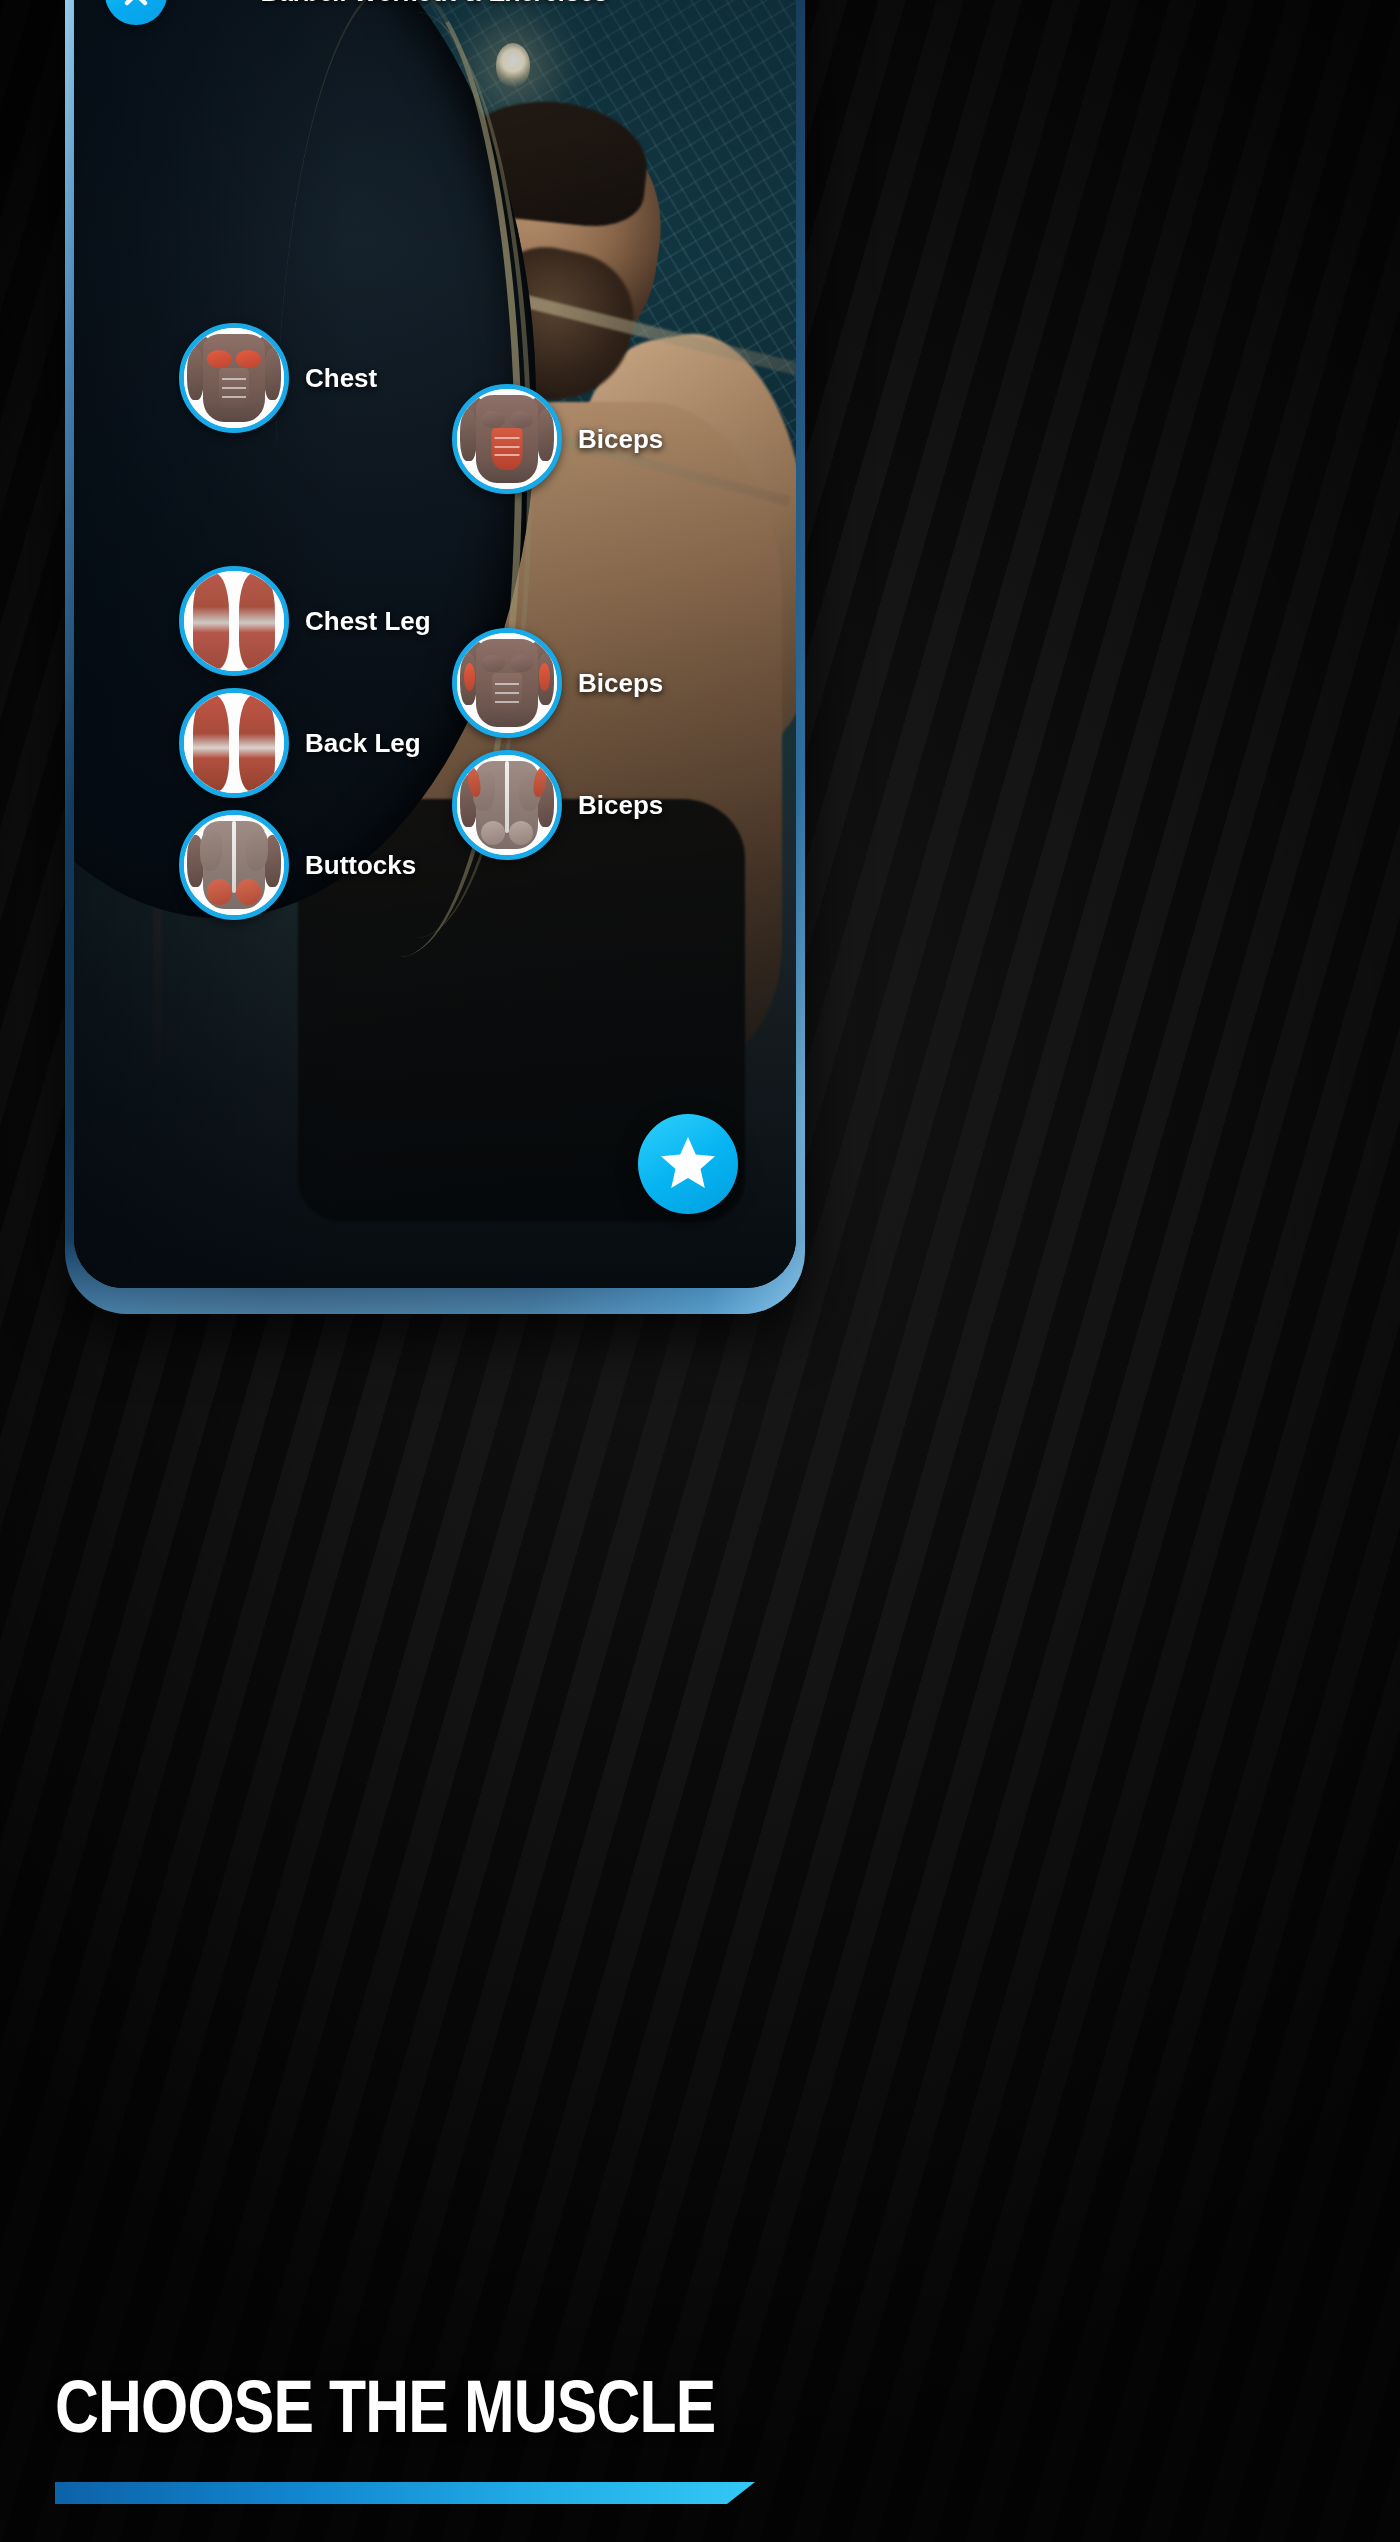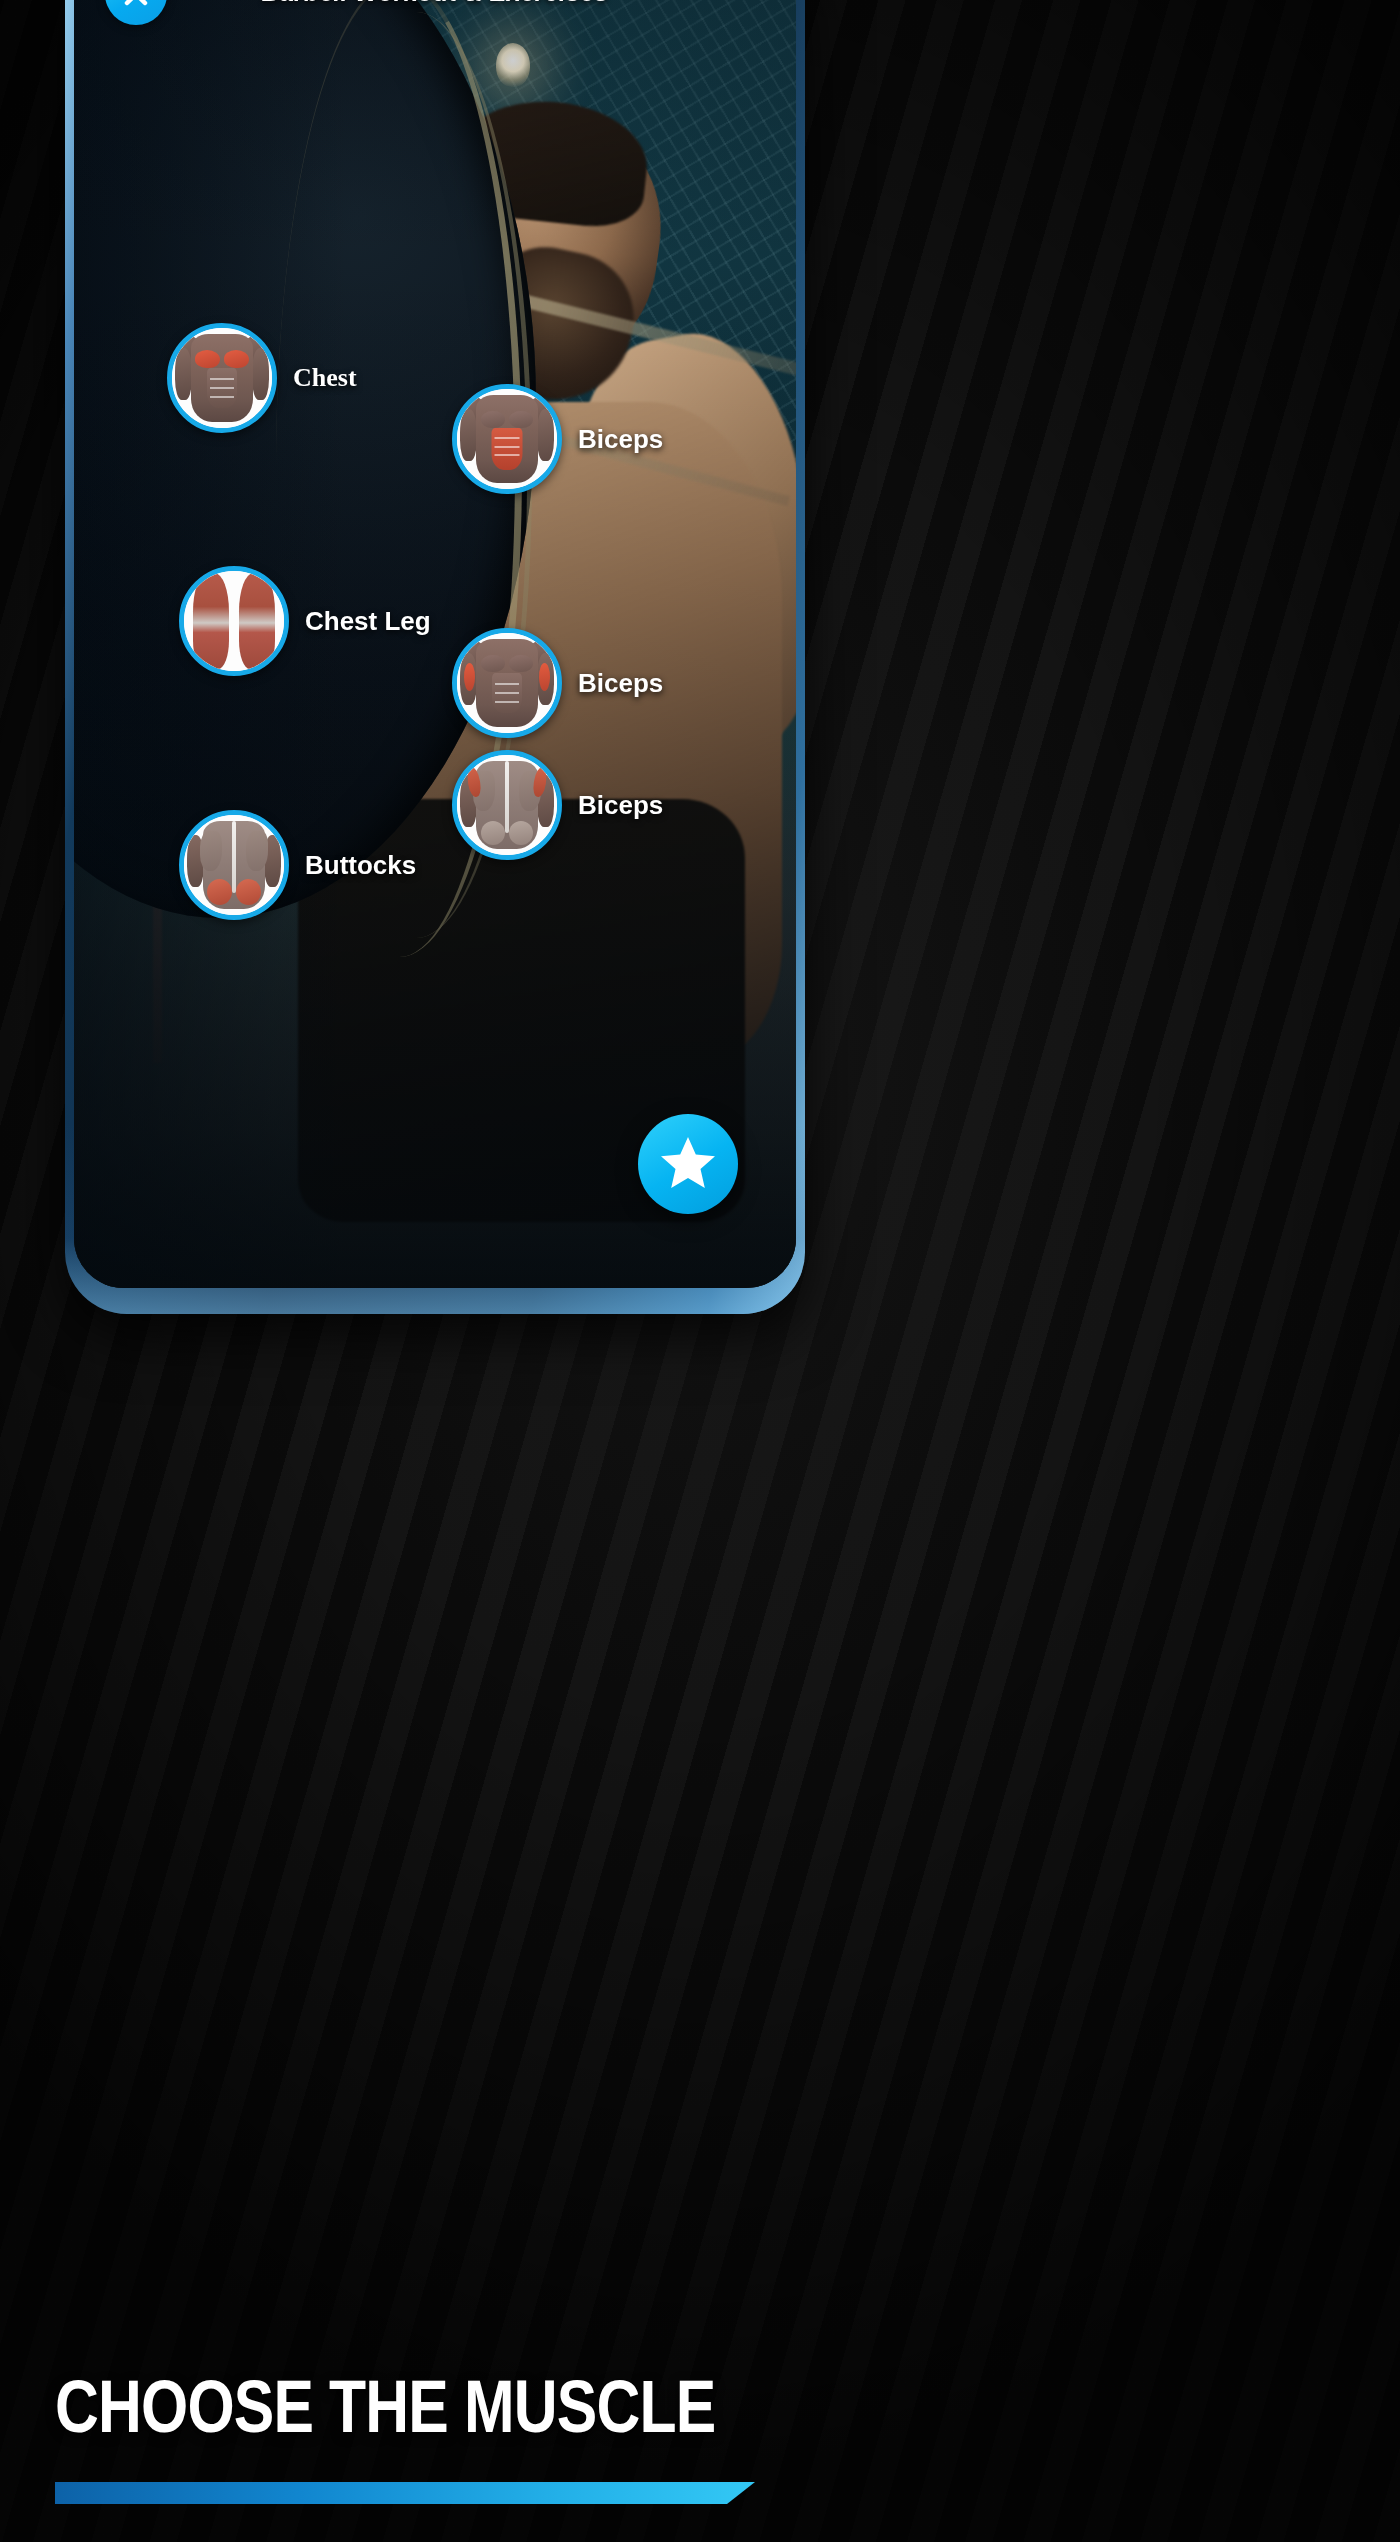--- a/index.html
+++ b/index.html
@@ -447,21 +447,21 @@
     <div id="close-button">
       <span>
         <svg width="30" height="30" viewBox="0 0 30 30">
           <path d="M6 6 L24 24 M24 6 L6 24" stroke="#ffffff" stroke-width="4.5" stroke-linecap="round"></path>
         </svg>
       </span>
     </div>
 
     <div id="app-title">Barbell Workout &amp; Exercises</div>
 
-    <div class="muscle-btn" style="left:93px; top:357px;font-family:Liberation Serif, serif;">
+    <div class="muscle-btn" style="left:105px; top:357px;">
       <div class="muscle-ring">
         <div class="fig">
           <div class="fig-bg"></div>
           <div class="shoulder-l"></div>
             <div class="shoulder-r"></div>
           <div class="arm-l"></div>
             <div class="arm-r"></div>
           <div class="torso"></div>
           <div class="abs-block">
             <div class="abs-line" style="top:26%"></div>
@@ -480,20 +480,30 @@
       <div class="muscle-ring">
         <div class="fig">
           <div class="fig-bg"></div>
           <div class="leg-l"></div>
             <div class="leg-r"></div>
         </div>
       </div>
       <div class="muscle-label">Chest Leg</div>
     </div>
 
+    <div class="muscle-btn" style="left:105px; top:722px;">
+      <div class="muscle-ring">
+        <div class="fig">
+          <div class="fig-bg"></div>
+          <div class="leg-l" style="background:linear-gradient(180deg,#c05544 0%,#a84b3b 40%,#d8d3ce 55%,#b2503f 66%,#93412f 100%)"></div>
+          <div class="leg-r" style="background:linear-gradient(180deg,#c05544 0%,#a84b3b 40%,#d8d3ce 55%,#b2503f 66%,#93412f 100%)"></div>
+        </div>
+      </div>
+      <div class="muscle-label">Back Leg</div>
+    </div>
 
     <div class="muscle-btn" style="left:105px; top:844px;">
       <div class="muscle-ring">
         <div class="fig">
           <div class="fig-bg"></div>
           <div class="arm-l"></div>
             <div class="arm-r"></div>
           <div class="torso rear"></div>
           <div class="lat-l"></div>
             <div class="lat-r"></div>

